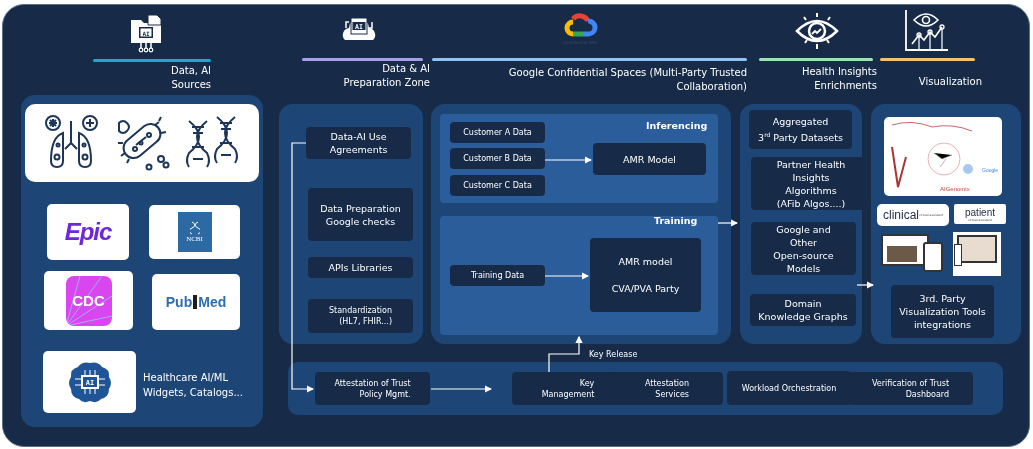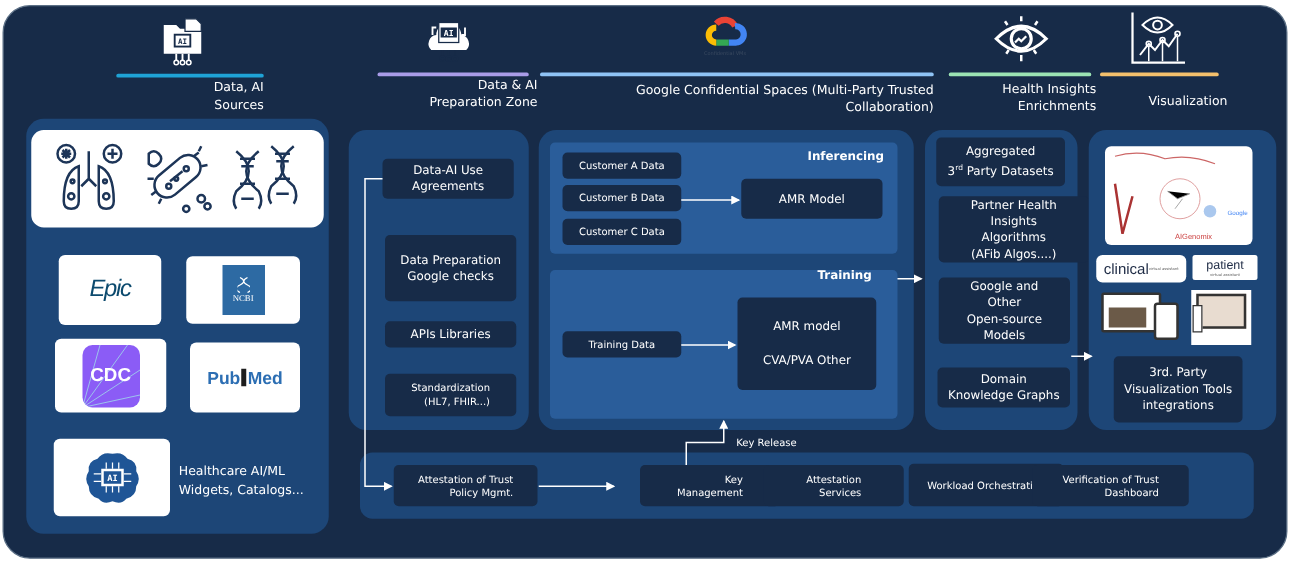--- a/index.html
+++ b/index.html
@@ -139,32 +139,32 @@
         <path d="M24 8 q-20 16 0 32 q4 8 0 14"></path>
       <path d="M9 14 h12 M10 20 h10 M9 34 h12 M10 46 h10"></path>
       <path d="M34 4 q20 16 0 32 q-4 8 0 14"></path>
         <path d="M52 4 q-20 16 0 32 q4 8 0 14"></path>
       <path d="M37 10 h12 M38 16 h10 M37 30 h12 M38 42 h10"></path>
     </g>
   </svg>
 </div>
 
 <div class="logo-card" style="left:47px;top:204px;width:82px;height:56px">
-  <span style="font-family:'Liberation Sans',sans-serif;font-weight:normal;font-style:italic;font-size:19px;color:#0c4a6e;letter-spacing:-1px">Epic</span>
+  <span style="font-family:'Liberation Sans',sans-serif;font-weight:bold;font-style:italic;font-size:24px;color:#6d28d9;letter-spacing:-1px">Epic</span>
 </div>
 <div class="logo-card" style="left:149px;top:205px;width:91px;height:54px">
   <div style="width:34px;height:40px;background:#2d6aa3;display:flex;flex-direction:column;align-items:center;justify-content:center">
     <svg width="10" height="14" viewBox="0 0 10 14">
         <path d="M2 1 q6 3 0 6 q-6 3 0 6 M8 1 q-6 3 0 6 q6 3 0 6" stroke="#fff" fill="none" stroke-width="1"></path>
       </svg>
     <span style="font-family:'Liberation Serif',serif;font-size:7px;color:#fff">NCBI</span>
   </div>
 </div>
 <div class="logo-card" style="left:44px;top:271px;width:89px;height:59px">
-  <div style="width:46px;height:50px;background:#8b5cf6;border-radius:8px;display:flex;align-items:center;justify-content:center;position:relative;overflow:hidden">
+  <div style="width:46px;height:50px;background:#d946ef;border-radius:8px;display:flex;align-items:center;justify-content:center;position:relative;overflow:hidden">
     <svg style="position:absolute;left:0;top:0" width="46" height="50" viewBox="0 0 46 50">
         <path d="M0 50 L14 0 M0 50 L36 0 M0 50 L46 20 M0 50 L46 40" stroke="#9cc3ec" stroke-width="0.8"></path>
       </svg>
     <span style="position:relative;font-family:'Liberation Sans',sans-serif;font-weight:bold;font-size:15px;color:#fff">CDC</span>
   </div>
 </div>
 <div class="logo-card" style="left:152px;top:274px;width:88px;height:56px">
   <span style="font-family:'Liberation Sans',sans-serif;font-weight:bold;font-size:14px;color:#2c6eb3">Pub</span>
   <span style="display:inline-block;width:4px;height:14px;background:#1d1d1d;margin:0 1px"></span>
   <span style="font-family:'Liberation Sans',sans-serif;font-weight:bold;font-size:14px;color:#2c6eb3">Med</span>
@@ -212,21 +212,21 @@
 <div class="box small" style="left:450px;top:122px;width:95px;height:21px">Customer A Data</div>
 <div class="box small" style="left:450px;top:148px;width:95px;height:21px">Customer B Data</div>
 <div class="box small" style="left:450px;top:175px;width:95px;height:21px">Customer C Data</div>
 <div class="box" style="left:593px;top:143px;width:113px;height:32px">AMR Model</div>
 
 <div class="inner" style="left:440px;top:216px;width:278px;height:119px"></div>
 <div class="label-tag" style="left:654px;top:215px">Training</div>
 <div class="box small" style="left:450px;top:265px;width:95px;height:21px">Training Data</div>
 <div class="box" style="left:590px;top:238px;width:111px;height:74px;flex-direction:column;gap:14px">
   <div>AMR model</div>
-  <div>CVA/PVA Other</div>
+  <div>CVA/PVA Party</div>
 </div>
 <div class="abs small" style="left:589px;top:349px;color:#fff">Key Release</div>
 
 <div class="panel" style="left:740px;top:104px;width:122px;height:240px"></div>
 <div class="box" style="left:749px;top:110px;width:103px;height:39px">
   <div>
       <div>Aggregated</div>
       <div><span>3</span><sup>rd</sup><span> Party Datasets</span></div>
     </div>
 </div>
@@ -305,21 +305,21 @@
 </div>
 <div class="box small" style="left:611px;top:372px;width:112px;height:33px">
   <div>
       <div>Attestation</div>
       <div>Services</div>
     </div>
 </div>
 <div class="box small" style="left:727px;top:371px;width:124px;height:34px">
   <div>Workload Orchestration</div>
 </div>
-<div class="box small" style="left:826px;top:372px;width:125px;height:33px">
+<div class="box small" style="left:848px;top:372px;width:125px;height:33px">
   <div>
       <div>Verification of Trust</div>
       <div>Dashboard</div>
     </div>
 </div>
 
 <svg class="conn" viewBox="0 0 1033 449">
   <defs>
     <marker id="ah" markerWidth="6" markerHeight="6" refX="5" refY="3" orient="auto">
         <path d="M0 0 L6 3 L0 6 z" fill="#ffffff"></path>

